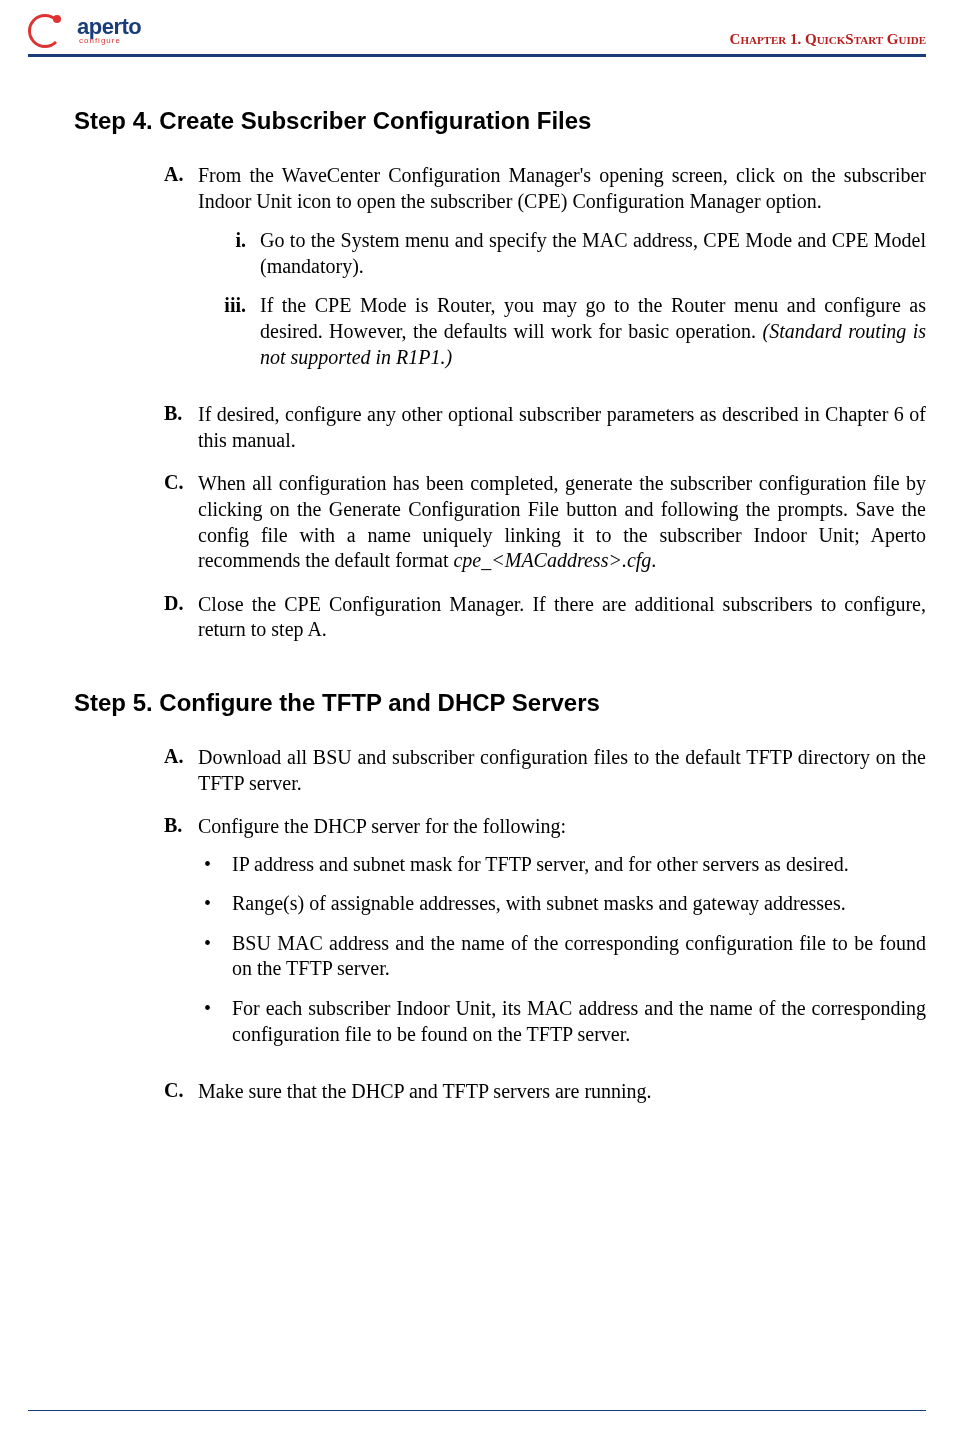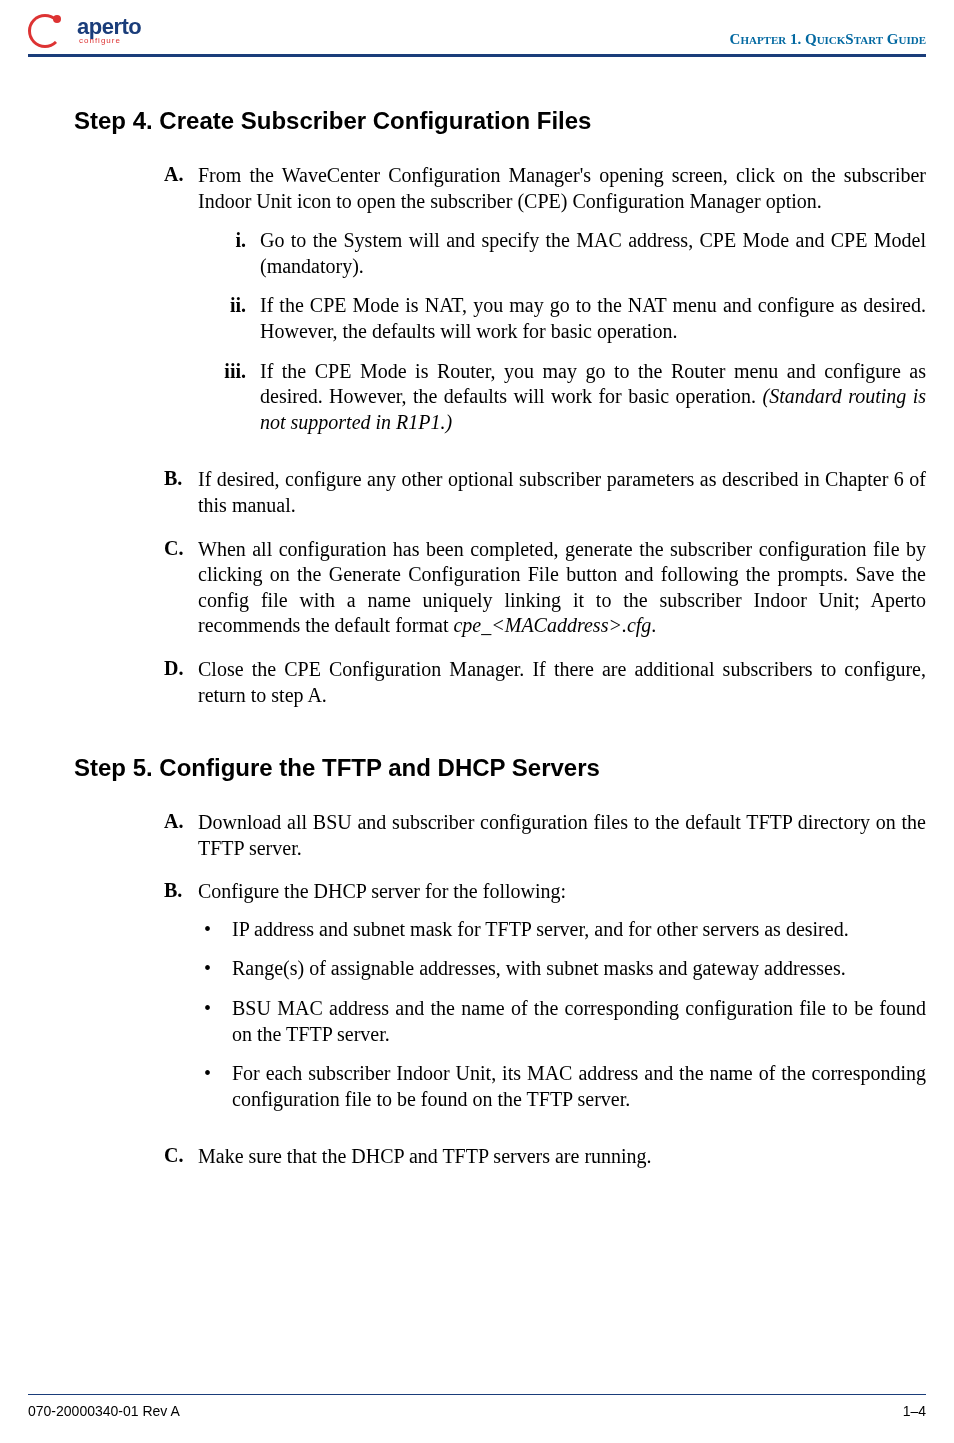--- a/index.html
+++ b/index.html
@@ -57,21 +57,21 @@
     color: #d33;
     letter-spacing: 1px;
     margin-top: -4px;
     margin-left: 2px;
   }
   .chapter-line {
     font-family: "Times New Roman", Times, serif;
     font-variant: small-caps;
     font-size: 15px;
     font-weight: bold;
-    color: #0369a1;
+    color: #b91c1c;
     text-align: left;
   }
   .hr {
     border: none;
     border-top: 3px solid #1a3d7a;
     margin: 6px 0 0 0;
   }
   .content {
     padding: 50px 0 0 46px;
   }
@@ -196,27 +196,21 @@
 
         <li>
           <span class="alpha-marker">A.</span>
           <div class="alpha-body">
             <span>From the WaveCenter Configuration Manager's opening screen, click on the subscriber Indoor Unit icon to open the subscriber (CPE) Configuration Manager option.</span>
 
             <ol class="ol-roman">
               <li>
                 <span class="roman-marker">i.</span>
                 <div class="roman-body">
-                  <span>Go to the </span><b>System</b><span> will and specify the </span><b>MAC address</b><span>, </span><b>CPE Mode</b><span> and </span><b>CPE Model</b><span> (mandatory).</span>
-                </div>
-              </li>
-              <li>
-                <span class="roman-marker">ii.</span>
-                <div class="roman-body">
-                  <span>If the </span><b>CPE Mode</b><span> is </span><b>NAT</b><span>, you may go to the </span><b>NAT</b><span> menu and configure as desired. However, the defaults will work for basic operation.</span>
+                  <span>Go to the </span><b>System</b><span> menu and specify the </span><b>MAC address</b><span>, </span><b>CPE Mode</b><span> and </span><b>CPE Model</b><span> (mandatory).</span>
                 </div>
               </li>
               <li>
                 <span class="roman-marker">iii.</span>
                 <div class="roman-body">
                   <span>If the </span><b>CPE Mode</b><span> is </span><b>Router</b><span>, you may go to the </span><b>Router</b><span> menu and configure as desired. However, the defaults will work for basic operation. </span><i>(Standard routing is not supported in R1P1.)</i>
                 </div>
               </li>
             </ol>
           </div>
@@ -282,19 +276,15 @@
           <div class="alpha-body">Make sure that the DHCP and TFTP servers are running.</div>
         </li>
 
       </ol>
     </div>
 
   </div>
 
   <div class="footer">
     <hr class="footer-line">
-    <div class="footer-row">
-      <span>070-20000340-01 Rev A</span>
-      <span>1–4</span>
-    </div>
   </div>
 
 </div>
 
 </body></html>

